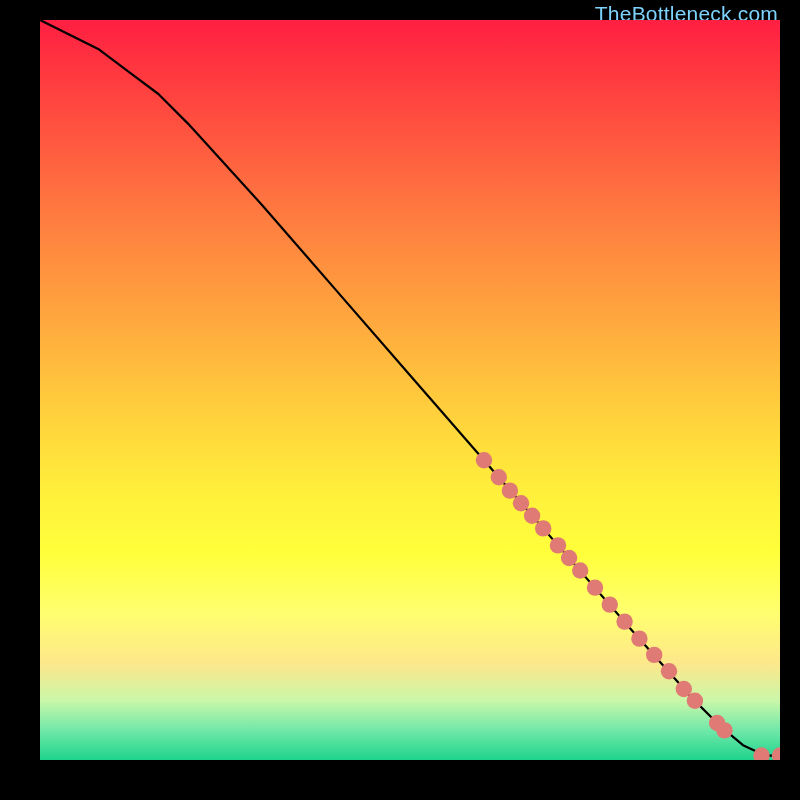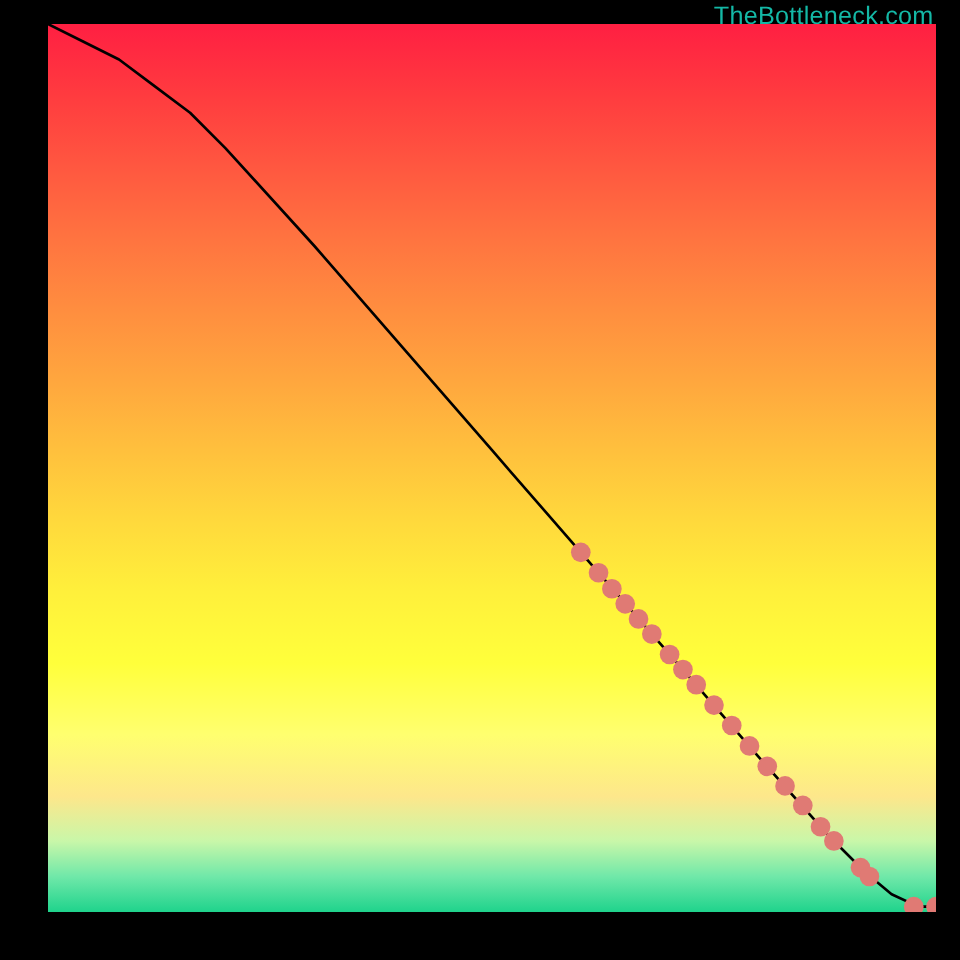--- a/index.html
+++ b/index.html
@@ -46,21 +46,21 @@
       #70e8a9 96%,
       #1fd38c 100%
     );
   }
   .watermark {
     position: absolute;
     top: 2px;
     right: 22px;
     font-size: 21px;
     font-weight: 500;
-    color: #14b8a6;
+    color: #7dd3fc;
     letter-spacing: 0.2px;
     pointer-events: none;
     user-select: none;
   }
   svg.curve {
     position: absolute;
     inset: 0;
     width: 100%;
     height: 100%;
   }

